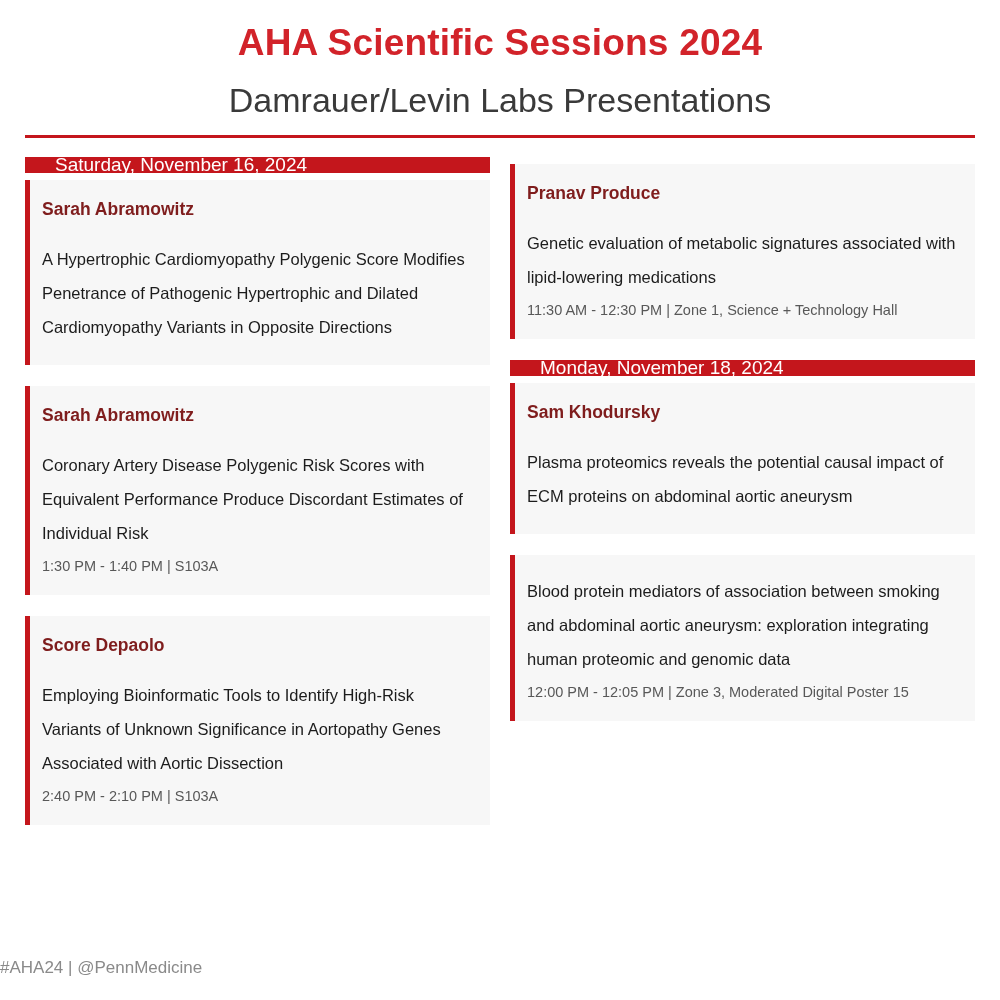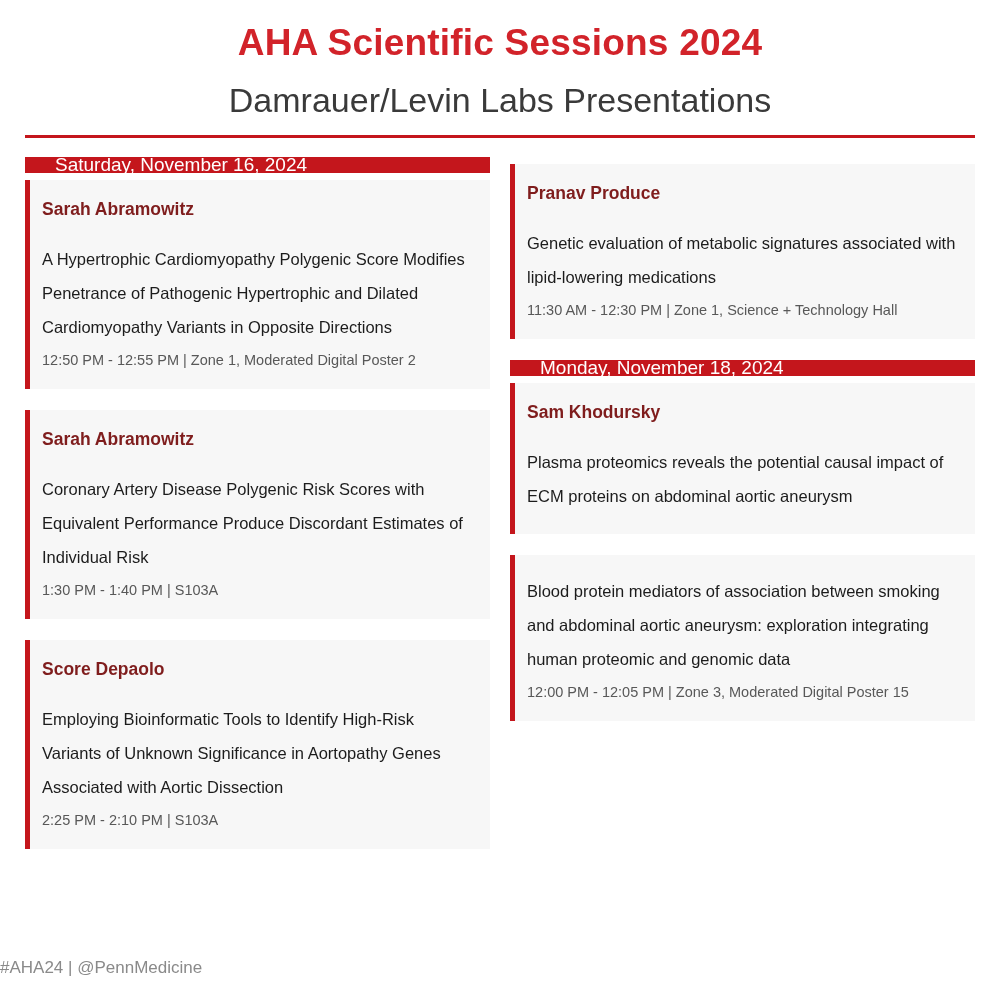--- a/index.html
+++ b/index.html
@@ -90,33 +90,32 @@
   <hr class="divider">
 
   <div class="columns">
 
     <div class="column">
       <div class="date-header">Saturday, November 16, 2024</div>
 
       <div class="card">
         <div class="presenter">Sarah Abramowitz</div>
         <div class="session-title">A Hypertrophic Cardiomyopathy Polygenic Score Modifies Penetrance of Pathogenic Hypertrophic and Dilated Cardiomyopathy Variants in Opposite Directions</div>
-        <div class="session-time">12:50 PM - 12:55 PM | Zone 1, Moderated Digital Poster 2</div>
       </div>
 
       <div class="card">
         <div class="presenter">Sarah Abramowitz</div>
         <div class="session-title">Coronary Artery Disease Polygenic Risk Scores with Equivalent Performance Produce Discordant Estimates of Individual Risk</div>
         <div class="session-time">1:30 PM - 1:40 PM | S103A</div>
       </div>
 
       <div class="card">
         <div class="presenter">Score Depaolo</div>
         <div class="session-title">Employing Bioinformatic Tools to Identify High-Risk Variants of Unknown Significance in Aortopathy Genes Associated with Aortic Dissection</div>
-        <div class="session-time">2:25 PM - 2:10 PM | S103A</div>
+        <div class="session-time">2:40 PM - 2:10 PM | S103A</div>
       </div>
     </div>
 
     <div class="column">
 
       <div class="card">
         <div class="presenter">Pranav Produce</div>
         <div class="session-title">Genetic evaluation of metabolic signatures associated with lipid-lowering medications</div>
         <div class="session-time">11:30 AM - 12:30 PM | Zone 1, Science + Technology Hall</div>
       </div>

